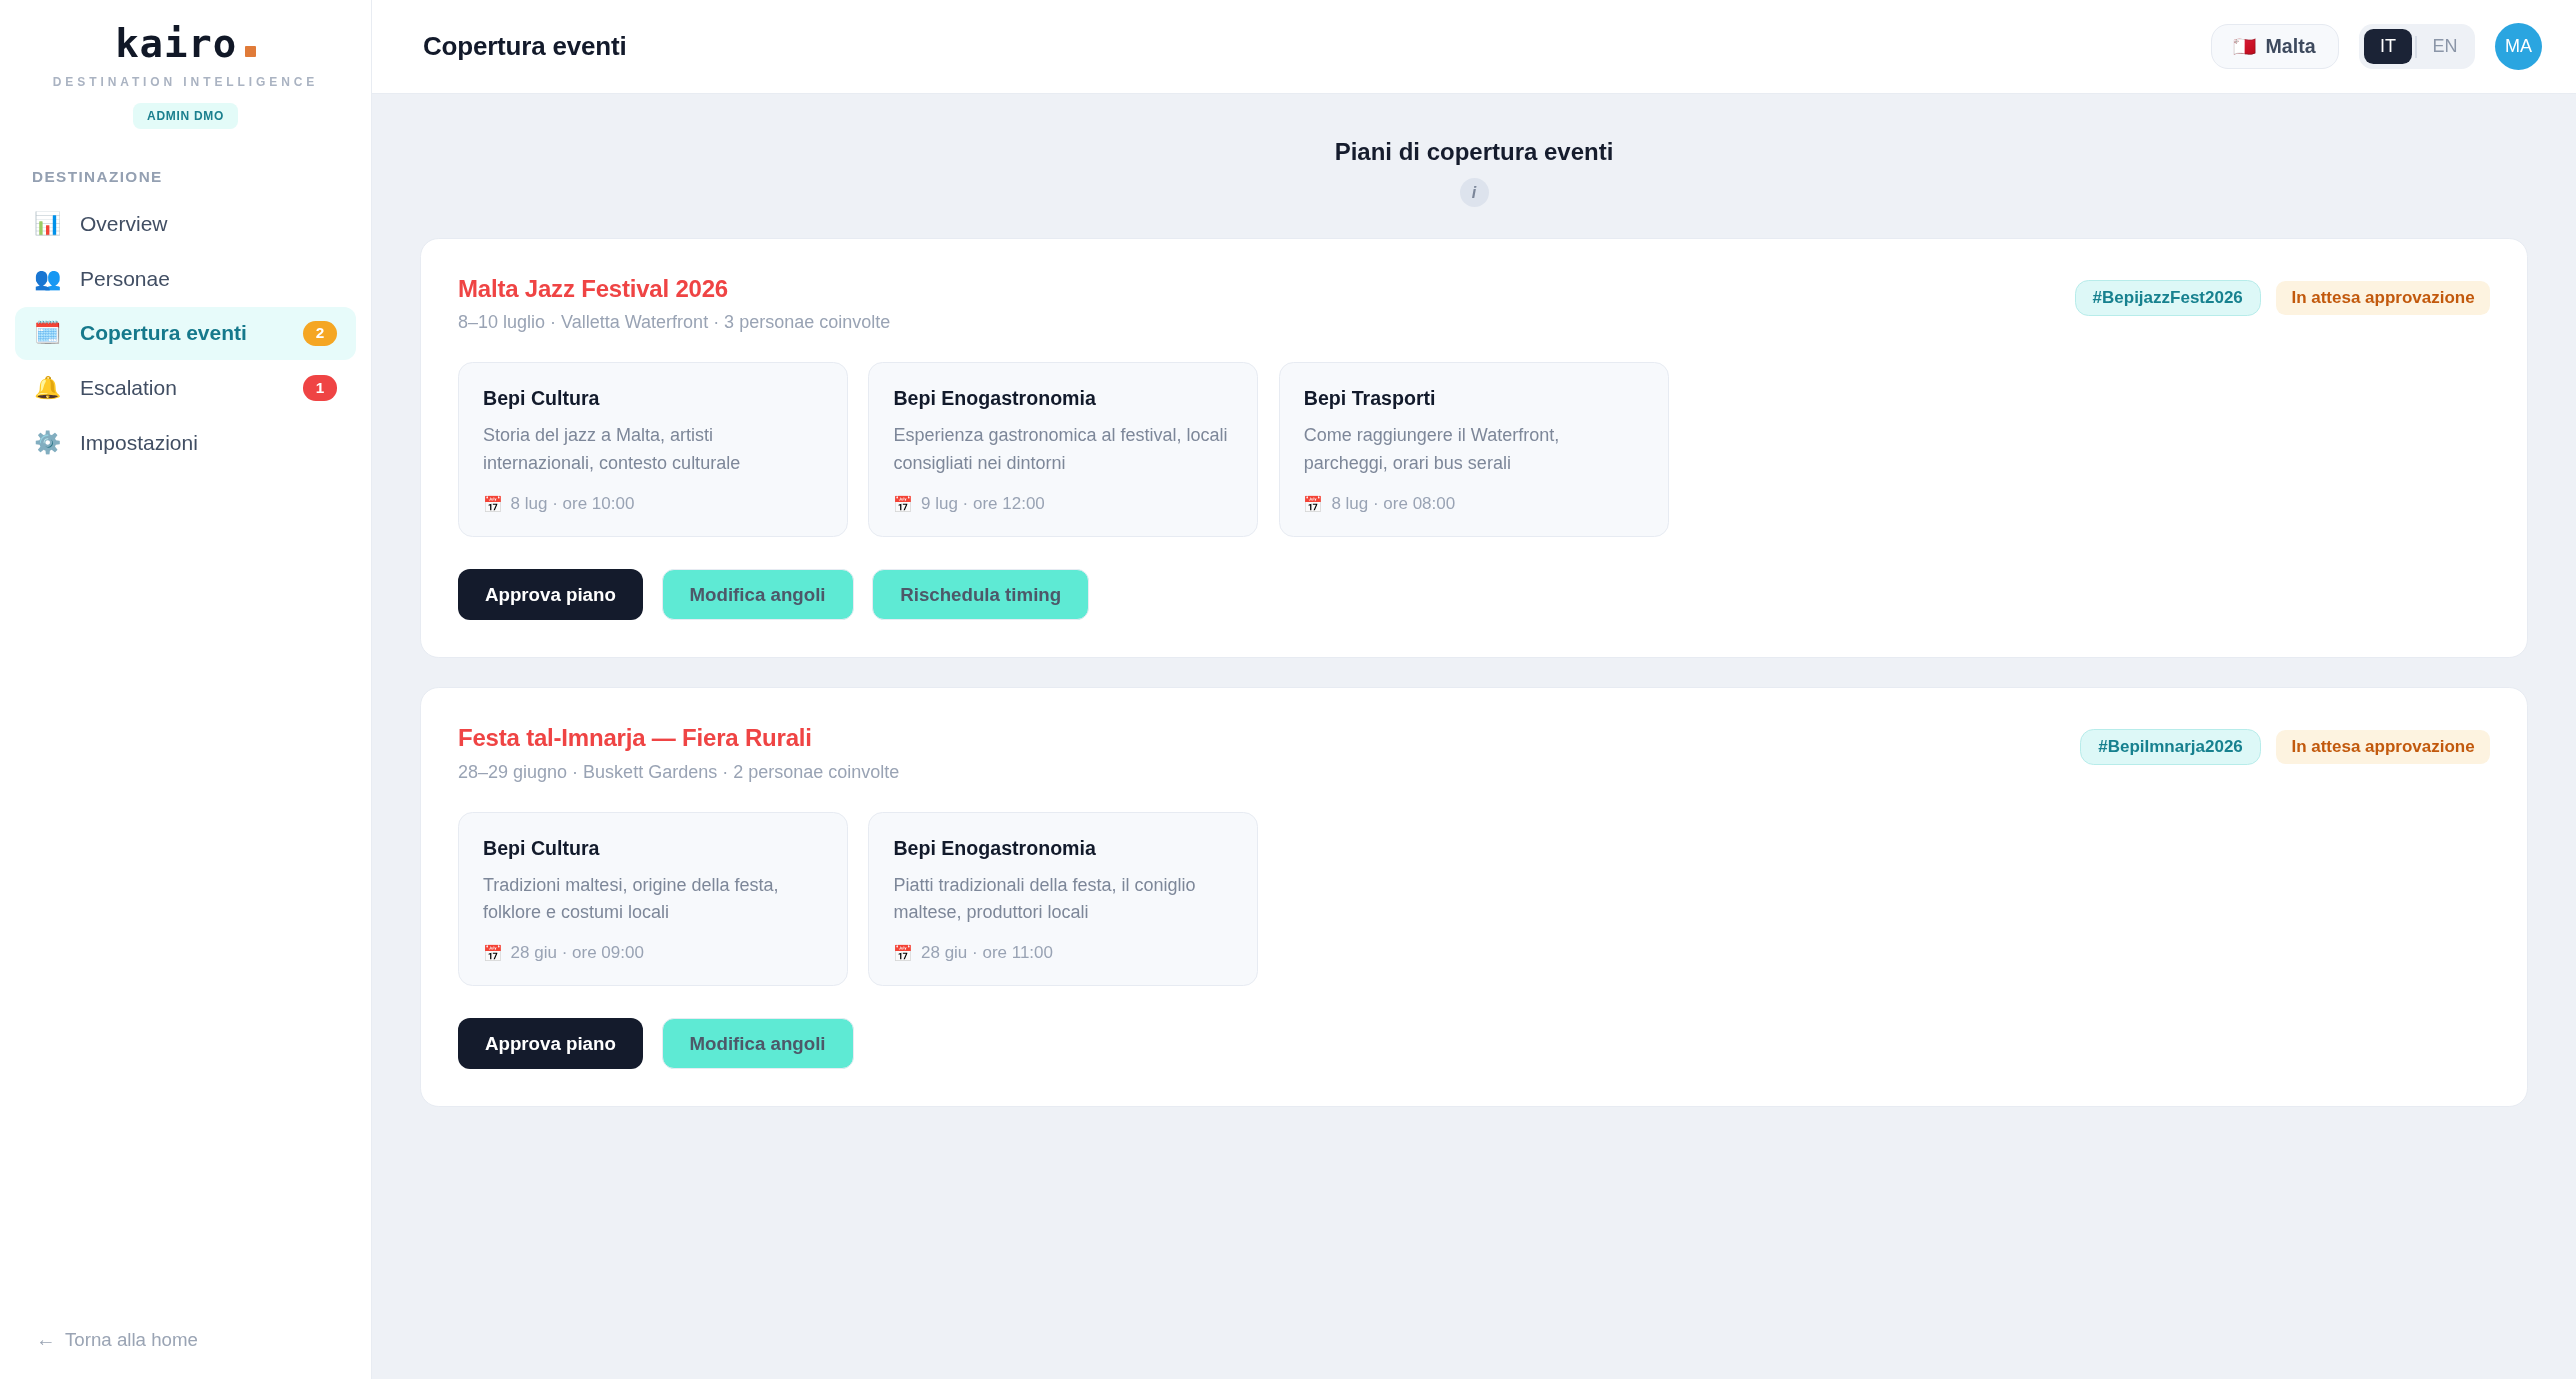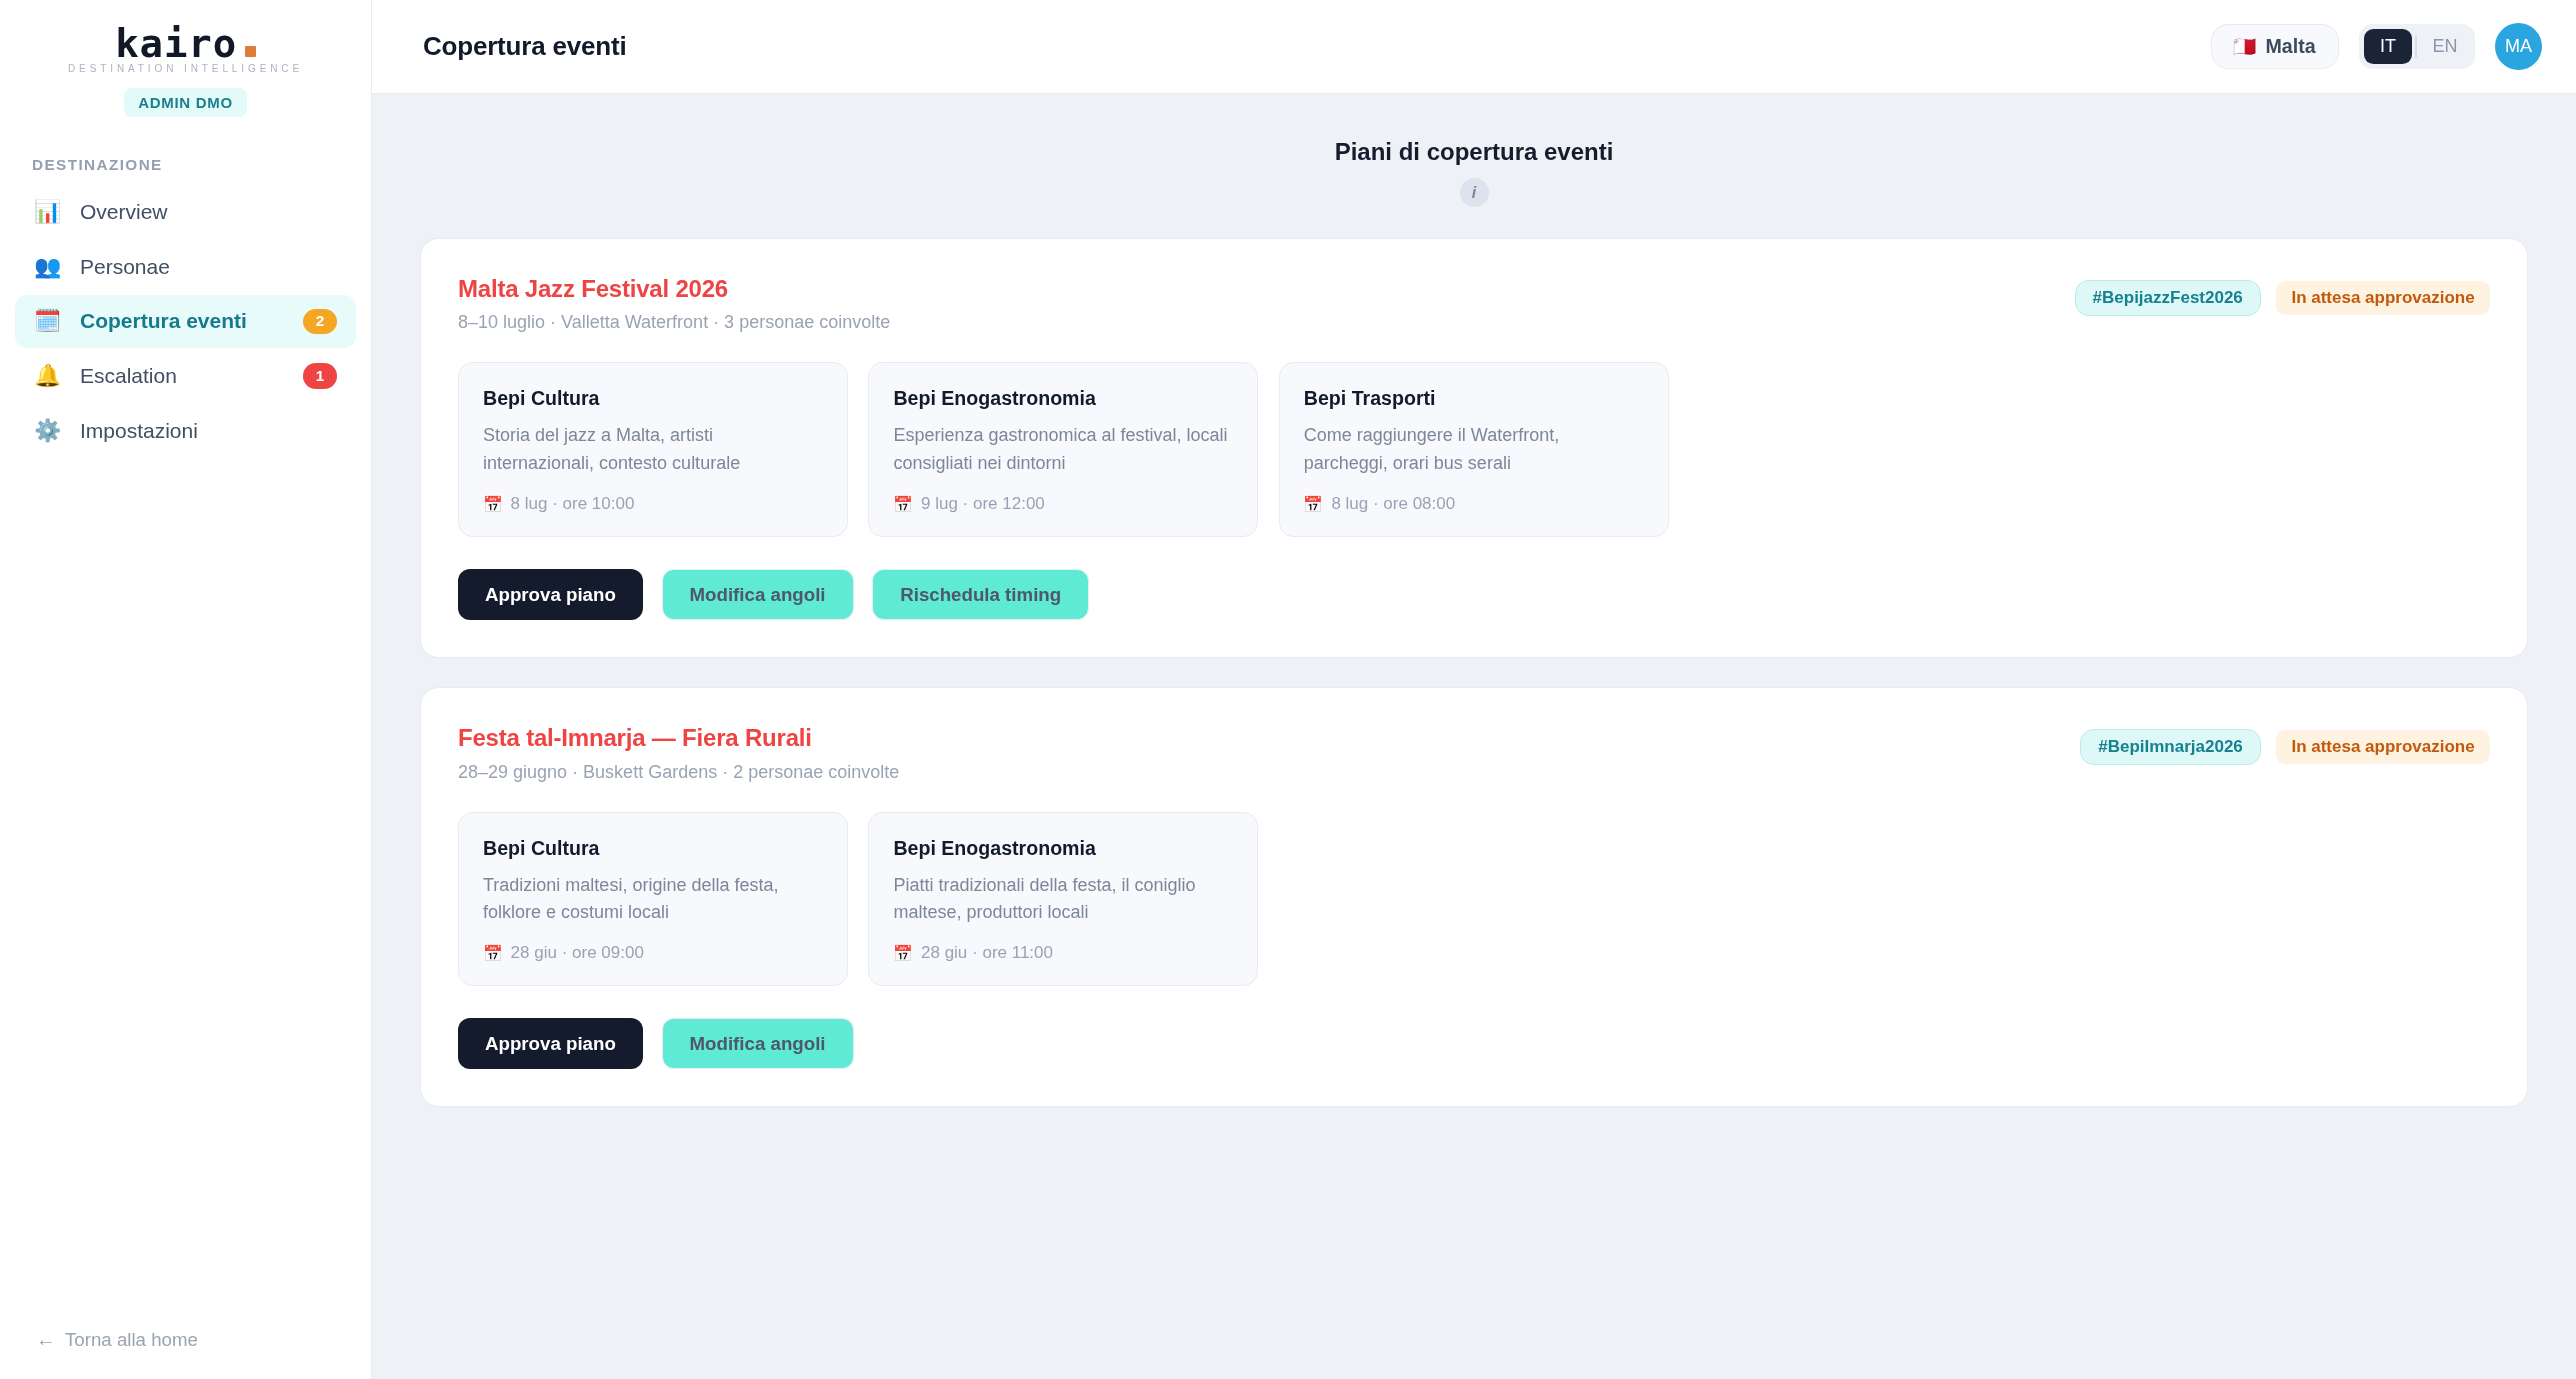--- a/index.html
+++ b/index.html
@@ -24,28 +24,28 @@
     font-family: "DejaVu Sans Mono", "Liberation Mono", monospace;
     font-size: 39px; font-weight: 700; color: #111827;
     letter-spacing: 0.9px; line-height: 1;
     display: inline-flex; align-items: baseline;
   }
   .brand-dot {
     display: inline-block; width: 11px; height: 11px;
     background: #e07b39; margin-left: 7.7px; border-radius: 0.9px;
   }
   .brand-tag {
-    margin-top: 0;
-    font-size: 10px; letter-spacing: 3.9px; color: #aab3c2;
-    font-weight: 400;
+    margin-top: 12px;
+    font-size: 12px; letter-spacing: 3.9px; color: #aab3c2;
+    font-weight: 700;
   }
   .brand-badge-wrap { margin-top: 13.6px; display: flex; justify-content: center; }
   .brand-badge {
     background: #e3fbf8; color: #1a7f8e;
-    font-size: 15px; font-weight: 700; letter-spacing: 0.7px;
+    font-size: 12px; font-weight: 700; letter-spacing: 0.7px;
     padding: 6px 14.5px; border-radius: 7.7px;
   }
 
   .nav-section-label {
     margin: 39px 0 12px 32px;
     font-size: 15.3px; font-weight: 700; letter-spacing: 1.4px;
     color: #94a0b2;
   }
   .nav { padding: 0 15.3px; display: flex; flex-direction: column; gap: 1.7px; }
   .nav-item {

